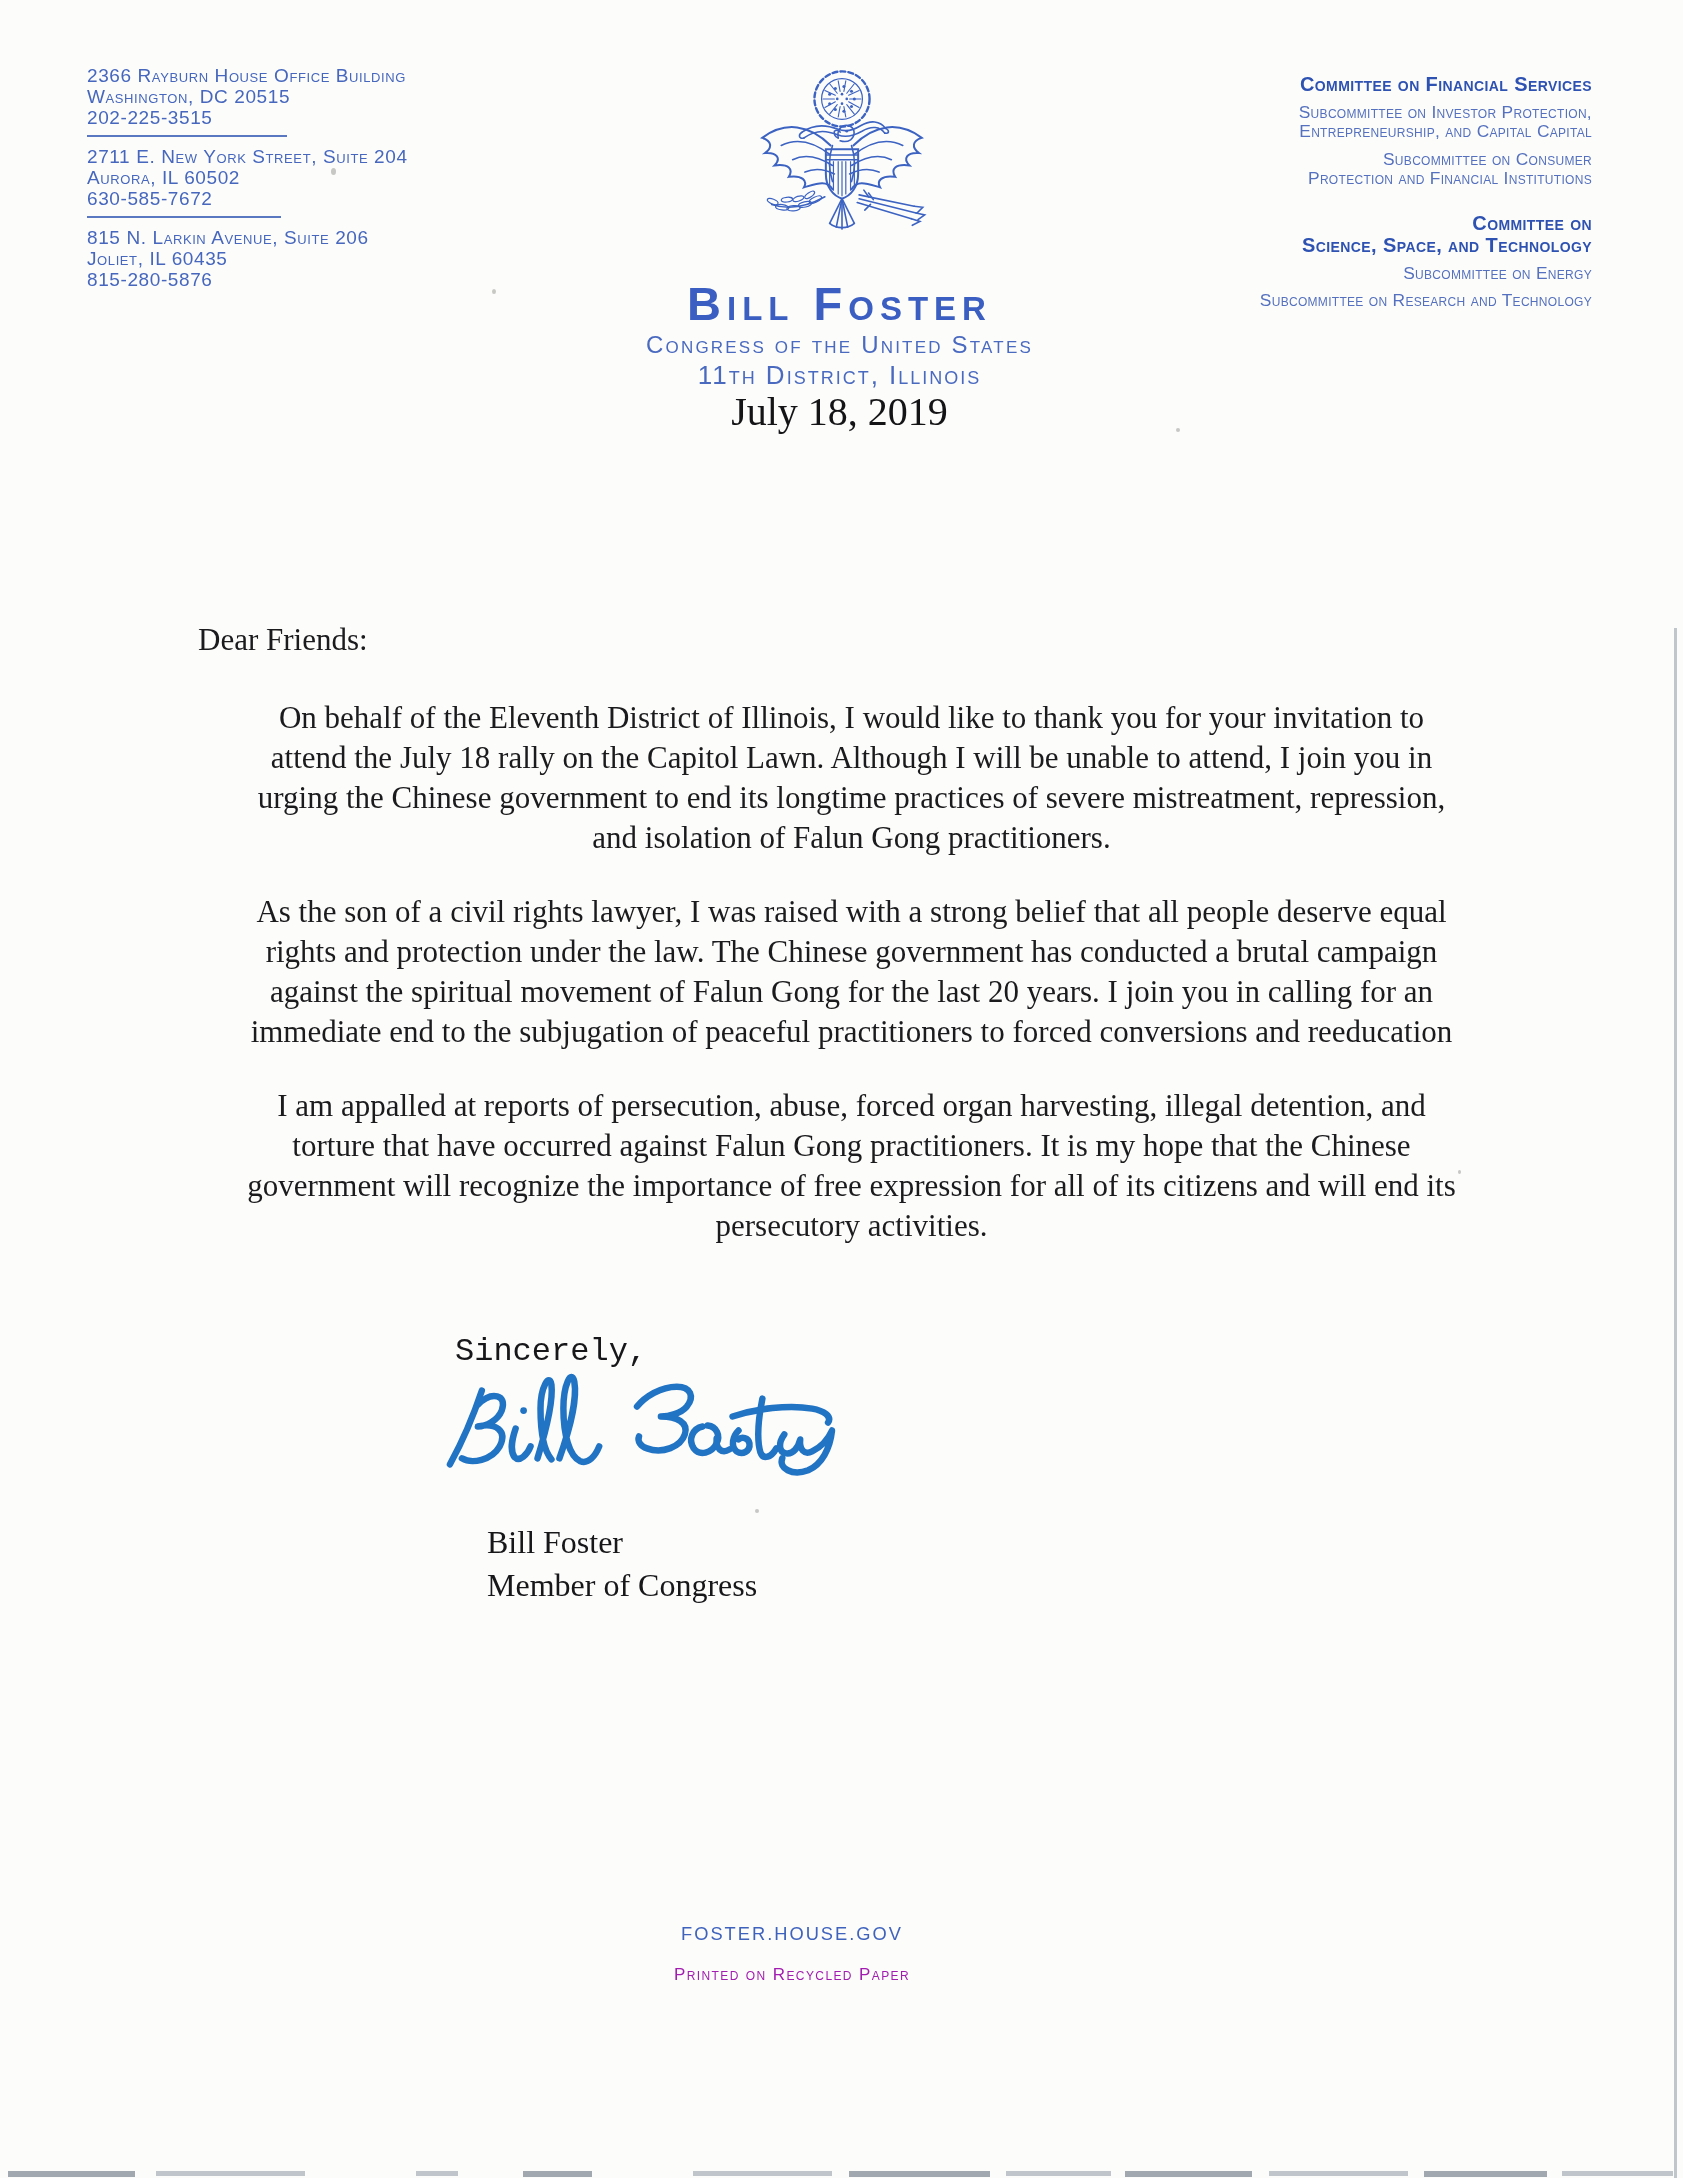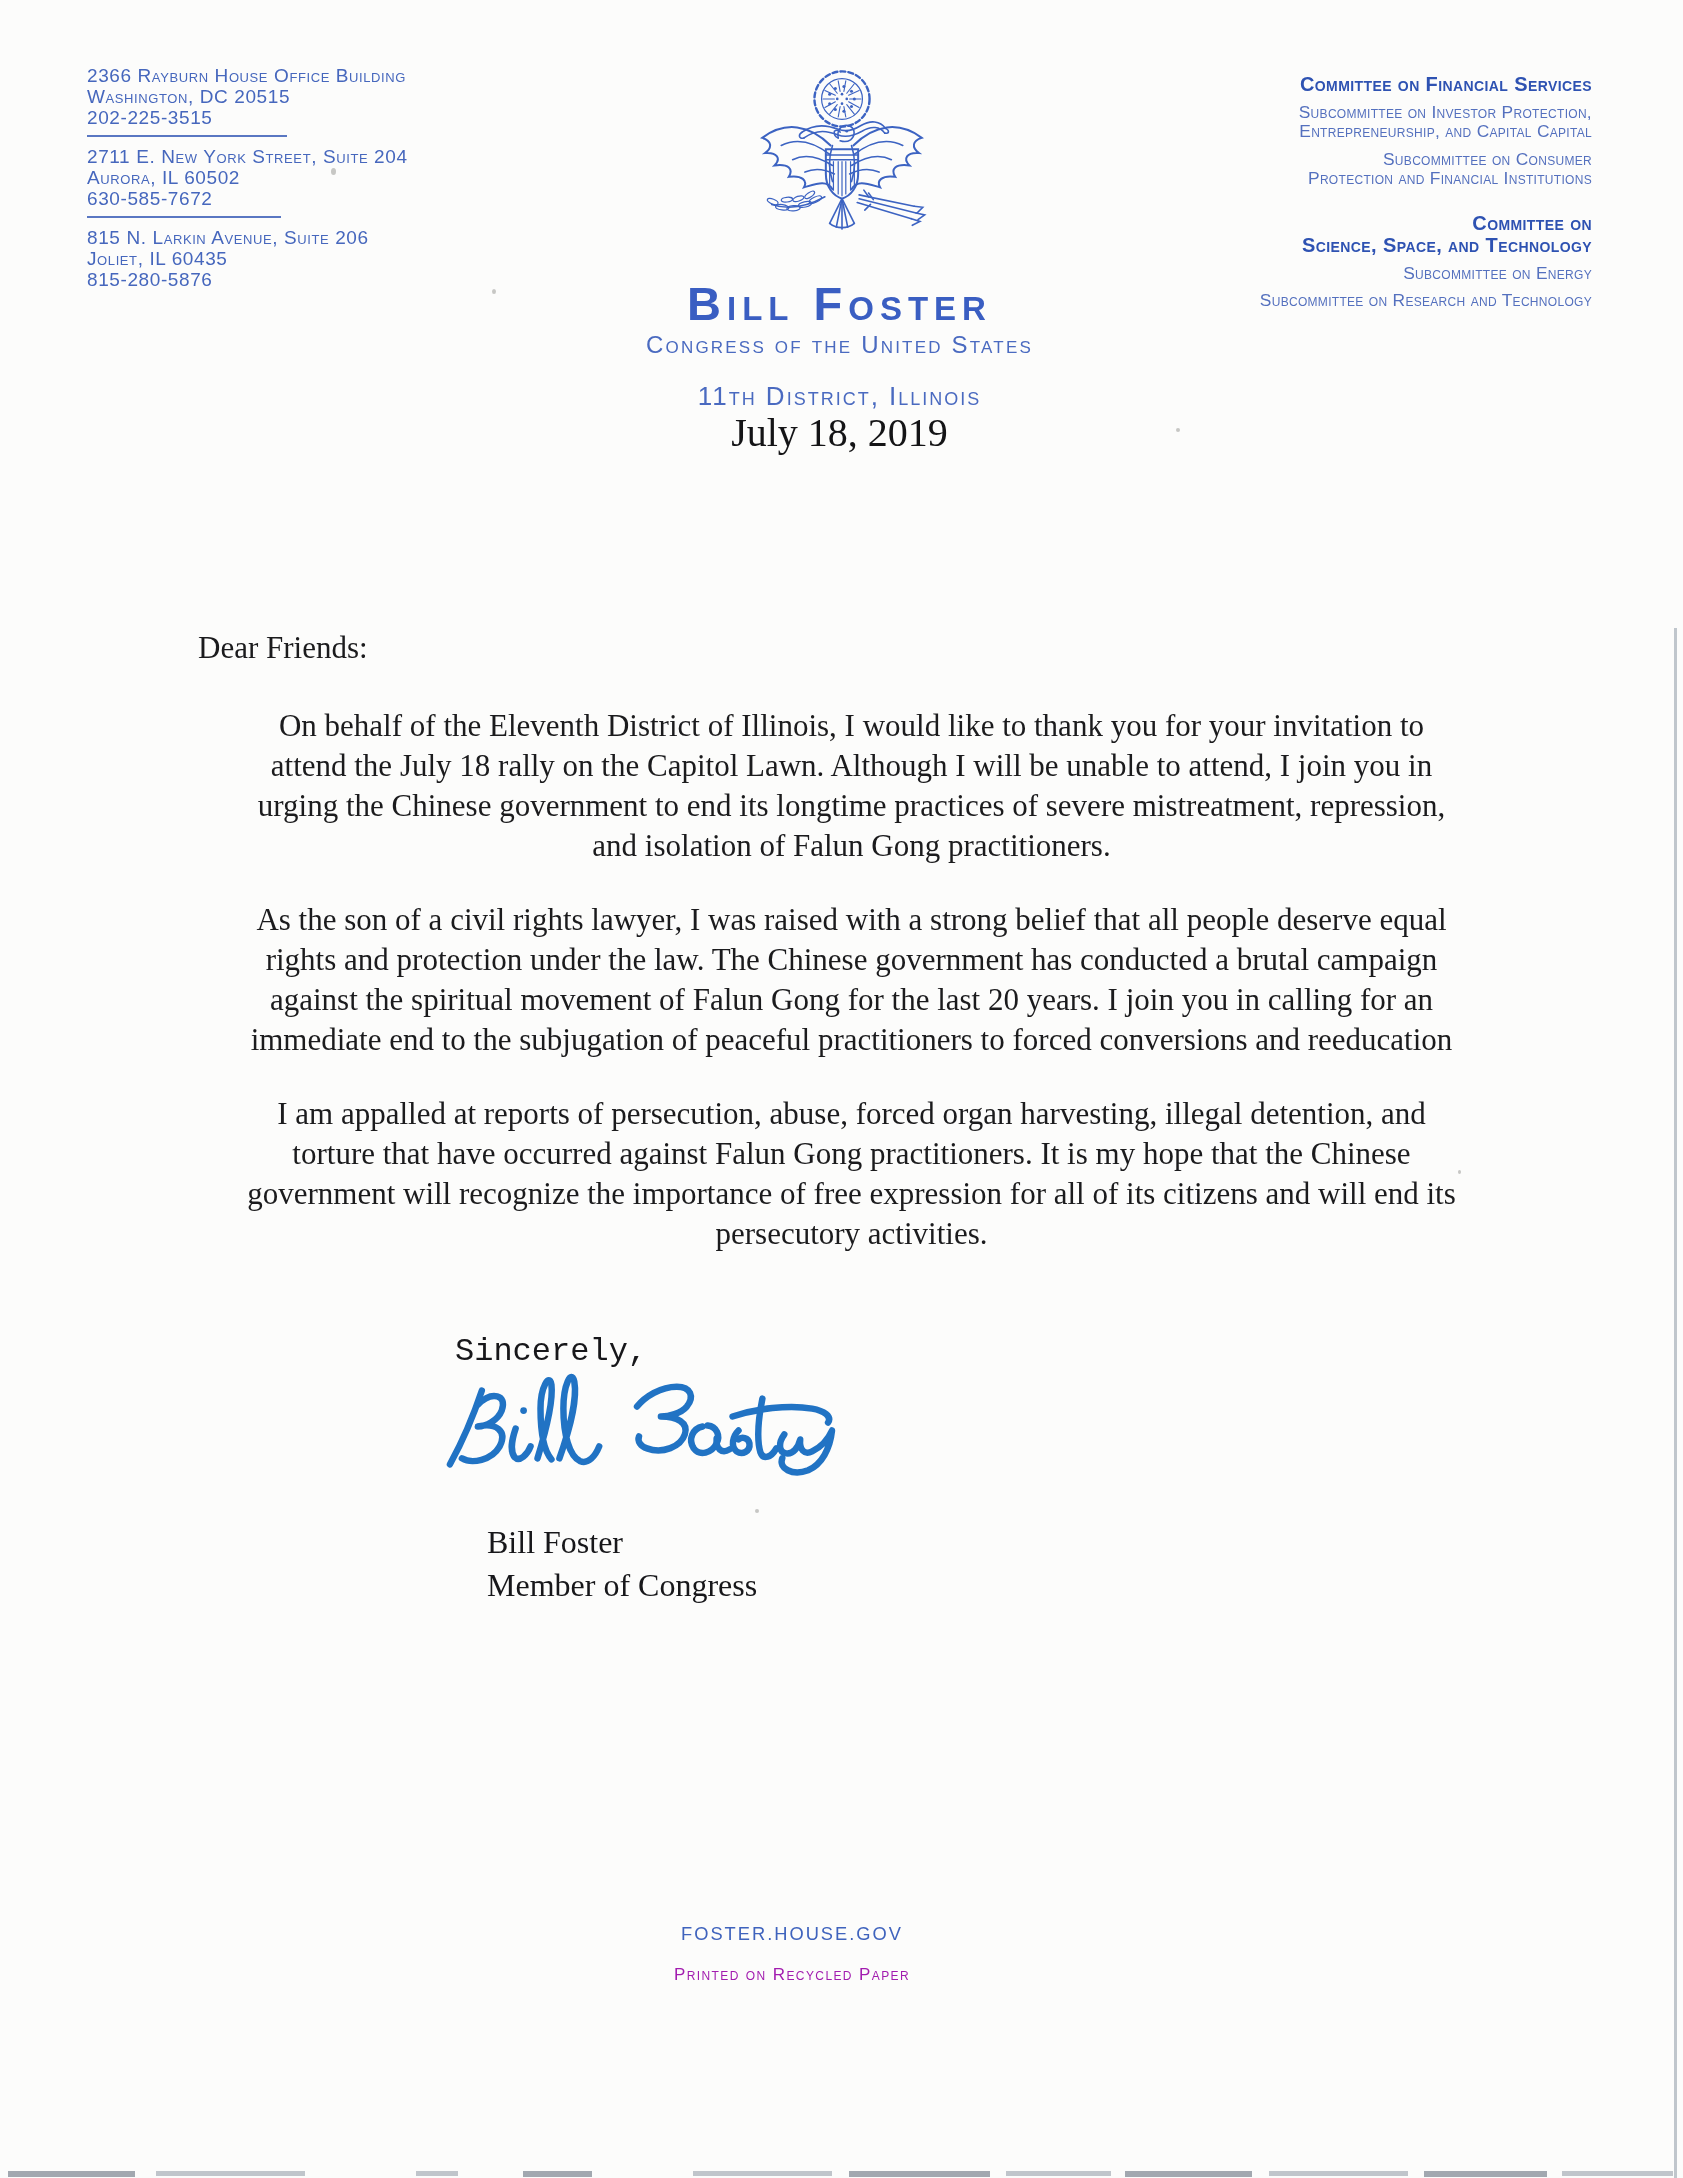--- a/index.html
+++ b/index.html
@@ -36,33 +36,33 @@
   .seal { position:absolute; left:747px; top:65px; }
   .seal svg * { vector-effect:non-scaling-stroke; }
 
   
   .title-block {
     position:absolute; left:0; top:281px; width:1679px; text-align:center;
     font-variant:small-caps;
   }
   .member-name { font-size:47px; font-weight:700; color:#3a5ec2; letter-spacing:6px; line-height:46px; }
   .org-line    { font-size:24px; color:#4a6ac0; letter-spacing:2.2px; line-height:31px; margin-top:2px; }
-  .district-line { font-size:26px; color:#4a6ac0; letter-spacing:2px; line-height:30px;margin-top:21px; }
+  .district-line { font-size:26px; color:#4a6ac0; letter-spacing:2px; line-height:30px; }
   .date-line {
     font-family:"Liberation Serif", serif; font-variant:normal;
     font-size:40px; line-height:44px; color:#141416; margin-top:0px;
   }
 
   
   .body-block {
     position:absolute; left:198px; top:620px; width:1307px;
     color:#1b1b1d; font-family:"Liberation Serif", serif;
     font-size:31px; line-height:40px;
   }
-  .salutation { margin-bottom:38px;margin-top:8px; }
+  .salutation { margin-bottom:38px; }
   .para { margin-bottom:34px;text-align:center; }
   .tline { white-space:nowrap; }
 
   .closing {
     position:absolute; left:455px; top:1333px;
     font-family:Liberation Mono, monospace; font-size:32px; color:#17171a;
   }
   .signature-svg { position:absolute; left:442px; top:1364px; }
   .signer-block {
     position:absolute; left:487px; top:1521px;

